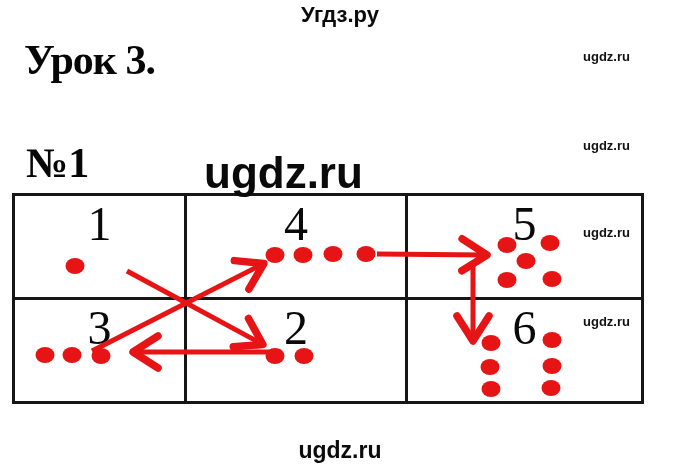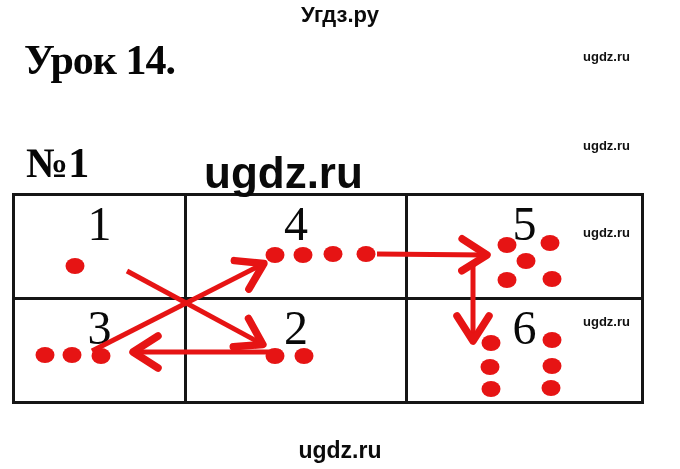--- a/index.html
+++ b/index.html
@@ -106,21 +106,21 @@
     color: #0b0b0b;
   }
 </style>
 </head>
 <body>
 
 <div class="page">
 
   <div class="site-header">Угдз.ру</div>
 
-  <h1 class="lesson-title">Урок 14.</h1>
+  <h1 class="lesson-title">Урок 3.</h1>
 
   <div class="wm-side wm-1">ugdz.ru</div>
   <div class="wm-side wm-2">ugdz.ru</div>
   <div class="wm-side wm-3">ugdz.ru</div>
   <div class="wm-side wm-4">ugdz.ru</div>
 
   <div class="task-label">№1</div>
 
   <div class="big-watermark">ugdz.ru</div>
 

